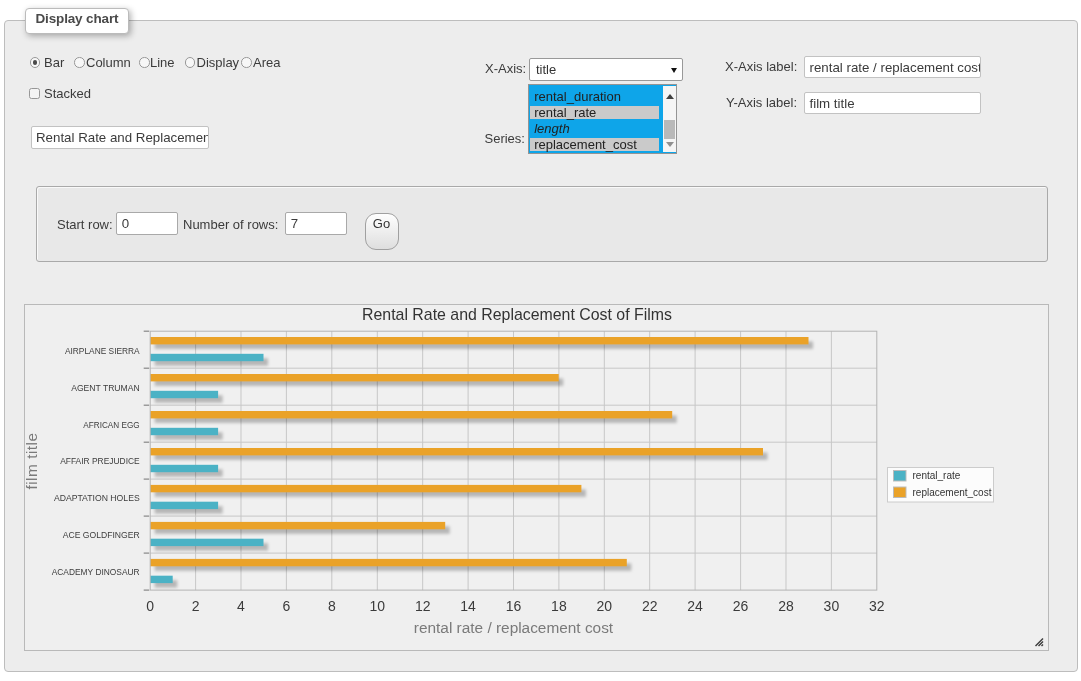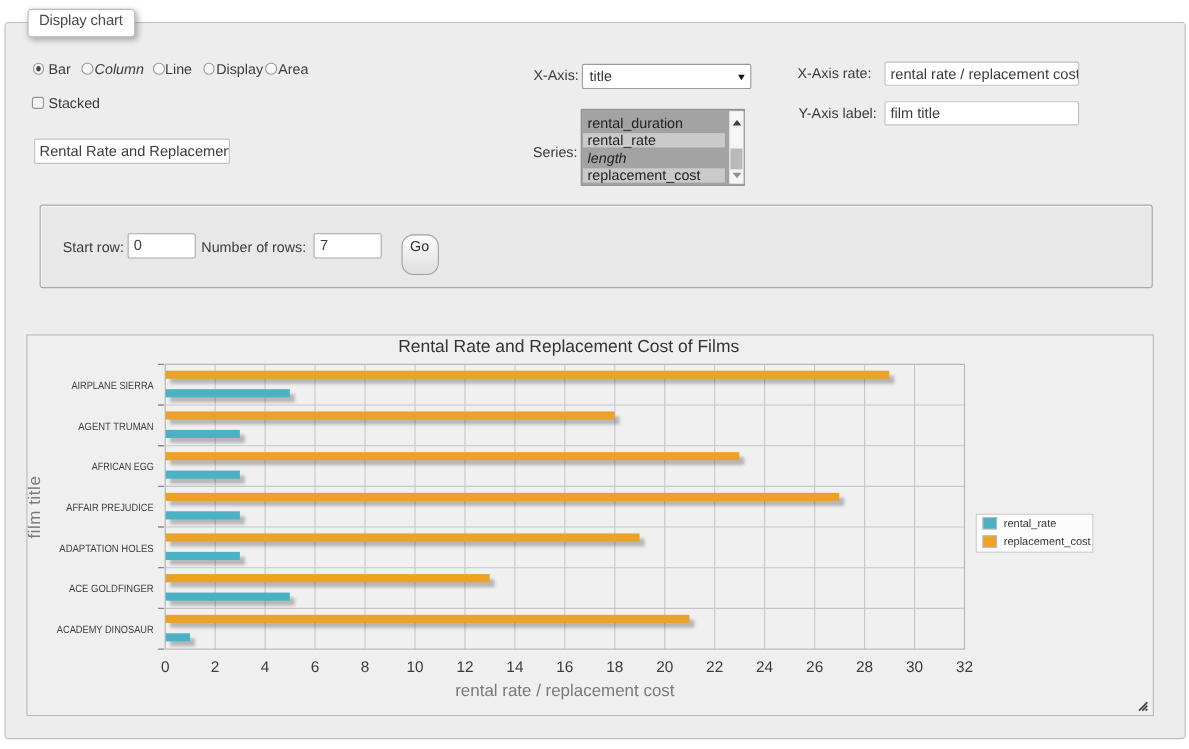--- a/index.html
+++ b/index.html
@@ -1,46 +1,46 @@
 <!DOCTYPE html>
 <html><head>
 <meta charset="utf-8">
 <style>
   html,body{margin:0;padding:0;background:#fff;width:1081px;height:681px;overflow:hidden;}
   body{font-family:"Liberation Sans", sans-serif;position:relative;}
   .abs{position:absolute;}
   #fieldset{left:4px;top:20px;width:1074px;height:652px;border:1px solid #bdbdbd;border-radius:4px;background:#ededed;box-sizing:border-box;}
-  #legendbox{left:24.5px;top:7.5px;background:#fff;border:1px solid #bbb;border-radius:4px;box-shadow:2px 2px 6px rgba(0,0,0,0.3);padding:2.8px 10px 7.2px;font-size:13.5px;letter-spacing:-0.15px;font-weight:normal;color:#4a4a4a;z-index:5;}
+  #legendbox{left:24.5px;top:7.5px;background:#fff;border:1px solid #bbb;border-radius:4px;box-shadow:2px 2px 6px rgba(0,0,0,0.3);padding:2.8px 10px 7.2px;font-size:13.5px;letter-spacing:-0.15px;font-weight:bold;color:#4a4a4a;z-index:5;}
   .lbl{font-size:13px;color:#3b3b3b;line-height:15px;}
   .radio{width:10.5px;height:10.5px;border-radius:50%;border:1px solid #989898;background:#f7f7f7;box-sizing:border-box;}
   .radio.sel::after{content:"";position:absolute;left:2px;top:2px;width:4.5px;height:4.5px;border-radius:50%;background:#4a4a4a;}
   .checkbox{width:11px;height:11px;border:1px solid #979797;background:#f4f4f4;border-radius:2.5px;box-sizing:border-box;}
   .tinput{background:#fff;border:1px solid #c2c2c2;border-radius:2px;box-sizing:border-box;font-size:13.3px;color:#3b3b3b;overflow:hidden;white-space:nowrap;}
   .tinput span{position:absolute;left:4.5px;top:50%;transform:translateY(-50%);}
   #band{left:36px;top:185.5px;width:1012px;height:76.5px;background:#e8e8e8;border:1px solid #a9a9a9;border-radius:3px;box-shadow:inset 1px 1px 0 rgba(255,255,255,0.75);box-sizing:border-box;}
   #gobtn{left:364.5px;top:213px;width:34px;height:37px;border:1.2px solid #a0a0a0;border-radius:11px;background:linear-gradient(#fefefe,#dedede);box-sizing:border-box;text-align:center;font-size:13px;color:#333;line-height:20px;}
   #chartbox{left:24px;top:304px;width:1025px;height:347px;border:1px solid #b9b9b9;background:#efefef;box-sizing:border-box;}
   .cat{font-size:9.6px;fill:#3d3d3d;}
   .num{font-size:14px;fill:#3b3b3b;}
   #selectbox{left:528.5px;top:57.5px;width:154px;height:23px;background:#fff;border:1px solid #999;border-radius:2px;box-sizing:border-box;}
-  #listbox{left:527.7px;top:99px;width:149px;height:70.3px;background:#a3a3a3;border:1px solid #949494;box-sizing:border-box;}
+  #listbox{left:527.7px;top:84px;width:149px;height:70.3px;background:#0ea5e9;border:1px solid #949494;box-sizing:border-box;}
   .opt{position:absolute;left:1px;width:129px;font-size:13px;color:#222;padding-left:4.5px;box-sizing:border-box;height:16px;line-height:16px;}
   .optsel{position:absolute;left:1px;width:129.5px;height:13.2px;background:#cacaca;}
   .sb{position:absolute;left:134.7px;top:1px;width:13.1px;height:66.3px;background:#f5f5f5;}
   .thumb{position:absolute;left:1px;top:34px;width:11px;height:18.5px;background:#b9b9b9;}
   .arrow{width:0;height:0;position:absolute;}
 </style>
 </head>
 <body>
 <div id="fieldset" class="abs"></div>
 <div id="legendbox" class="abs">Display chart</div>
 <div class="abs radio sel" style="left:29.6px;top:57px;"></div>
 <div class="abs lbl" style="left:44px;top:55px;text-align:center;">Bar</div>
 <div class="abs radio" style="left:74px;top:57px;"></div>
-<div class="abs lbl" style="left:86px;top:55px;font-style:italic;">Column</div>
+<div class="abs lbl" style="left:86px;top:55px;">Column</div>
 <div class="abs radio" style="left:139px;top:57px;"></div>
 <div class="abs lbl" style="left:150px;top:55px;">Line</div>
 <div class="abs radio" style="left:184.9px;top:57px;"></div>
 <div class="abs lbl" style="left:196.5px;top:55px;">Display</div>
 <div class="abs radio" style="left:241.2px;top:57px;"></div>
 <div class="abs lbl" style="left:253px;top:55px;">Area</div>
 <div class="abs checkbox" style="left:28.5px;top:88px;"></div>
 <div class="abs lbl" style="left:44px;top:86px;">Stacked</div>
 <div class="abs tinput" style="left:30.5px;top:126px;width:178px;height:22.5px;">
     <span>Rental Rate and Replacement Cost of Films</span>
@@ -59,21 +59,21 @@
   <div class="opt" style="top:19.5px;">rental_rate</div>
   <div class="opt" style="top:35.5px;font-style:italic;">length</div>
   <div class="opt" style="top:51.5px;">replacement_cost</div>
   <div class="sb">
     <div class="arrow" style="left:2.2px;top:7.5px;border-left:4.2px solid transparent;border-right:4.2px solid transparent;border-bottom:5.2px solid #404040;"></div>
     <div class="arrow" style="left:2.2px;top:56px;border-left:4.2px solid transparent;border-right:4.2px solid transparent;border-top:5.2px solid #909090;"></div>
     <div class="thumb"></div>
   </div>
 </div>
 
-<div class="abs lbl" style="left:725px;top:59px;">X-Axis rate:</div>
+<div class="abs lbl" style="left:725px;top:59px;">X-Axis label:</div>
 <div class="abs tinput" style="left:804px;top:55.5px;width:176.5px;height:22.5px;">
     <span>rental rate / replacement cost</span>
   </div>
 <div class="abs lbl" style="left:726px;top:95px;">Y-Axis label:</div>
 <div class="abs tinput" style="left:804px;top:91.5px;width:176.5px;height:22.5px;">
     <span>film title</span>
   </div>
 
 <div id="band" class="abs"></div>
 <div class="abs lbl" style="left:57px;top:216.5px;">Start row:</div>

